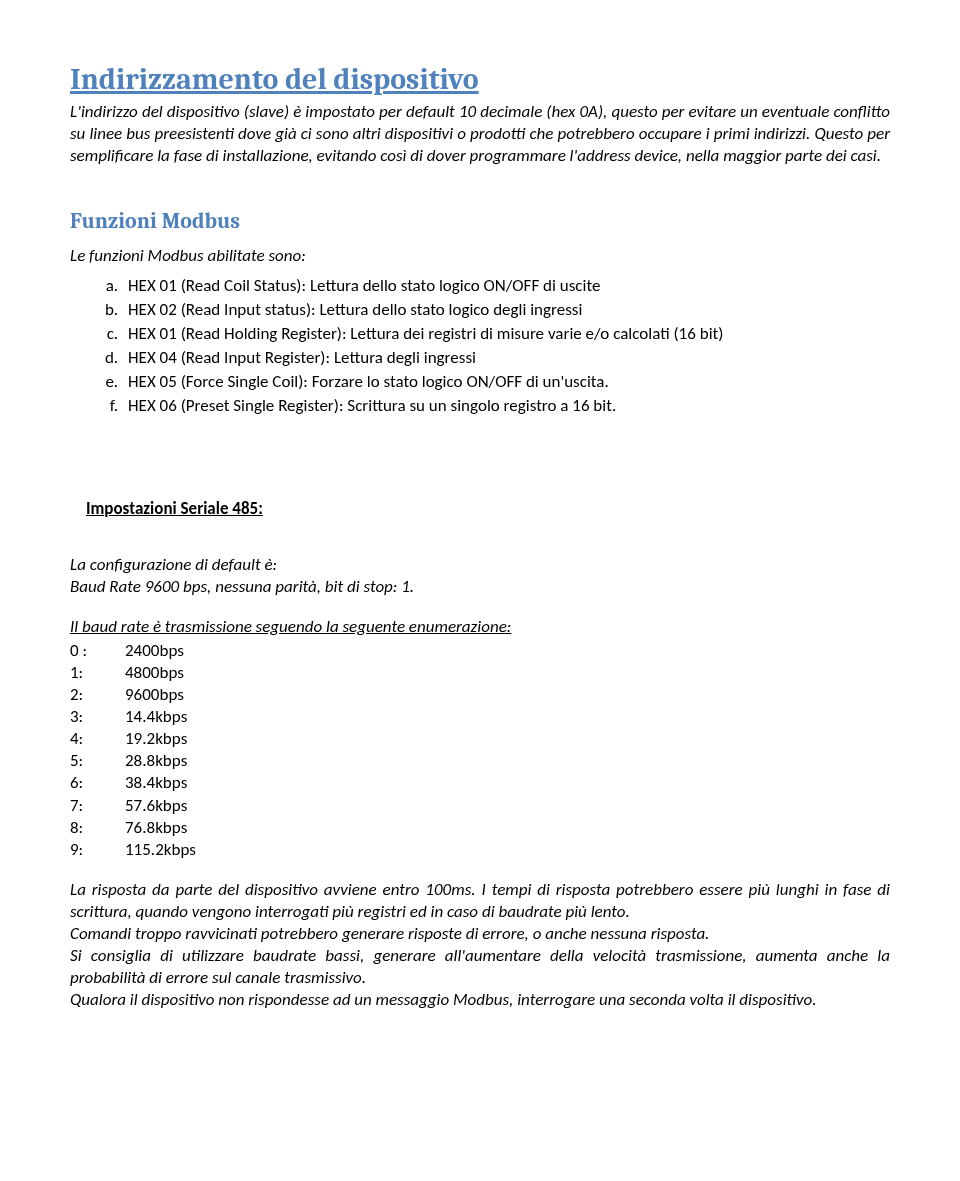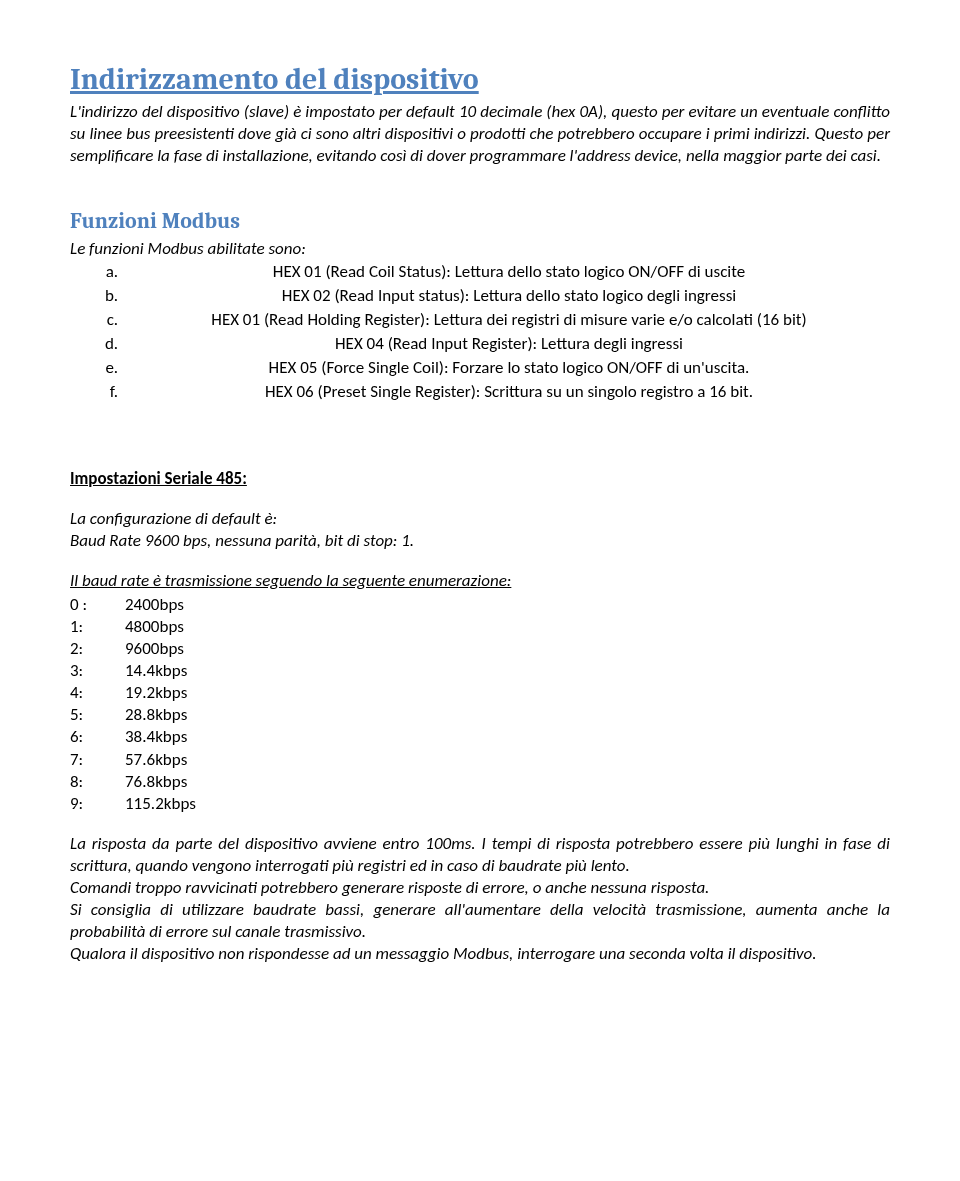--- a/index.html
+++ b/index.html
@@ -18,48 +18,47 @@
     font-size: 30px;
     font-weight: bold;
     text-decoration: underline;
     margin: 0 0 2px 0;
   }
   .h2-blue {
     font-family: Cambria, "Times New Roman", serif;
     color: #4f81bd;
     font-size: 22px;
     font-weight: bold;
-    margin: 0 0 2px 0;
+    margin: 0 0 9px 0;
   }
   .p {
     margin: 0 0 0 0;
     text-align: justify;
     font-style: italic;
   }
   .section-gap {
     height: 40px;
   }
   .section-gap-small {
     height: 22px;
   }
   ol.modbus-list {
     list-style-type: lower-alpha;
     padding-left: 52px;
-    margin: 1px 0 0 0;
-    text-align: center;
+    margin: 8px 0 0 0;
   }
   ol.modbus-list li {
     padding-left: 6px;
     margin-bottom: 2px;
   }
   .underline-bold {
     font-weight: bold;
     text-decoration: underline;
     font-size: 17px;
-    margin: 0;
+    margin: 16px;
   }
   .baud-table {
     margin-top: 2px;
   }
   .baud-row {
     display: flex;
   }
   .baud-key {
     width: 55px;
   }

